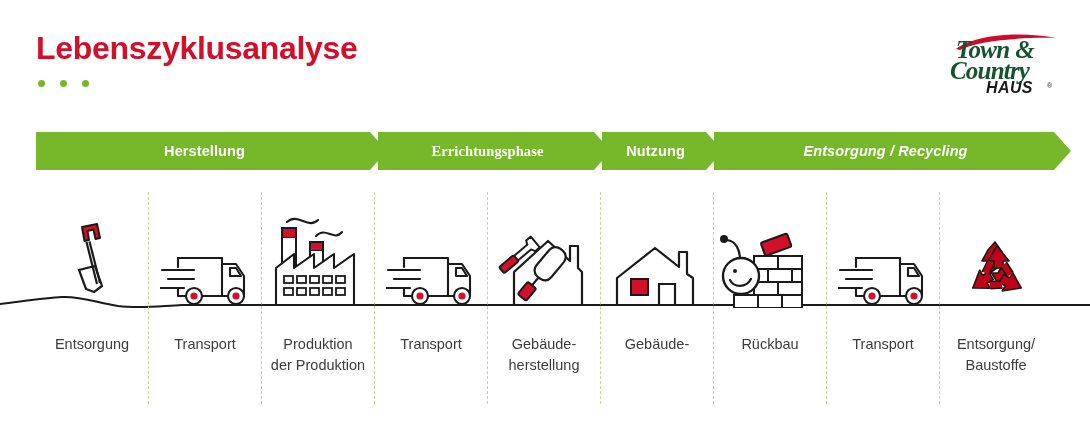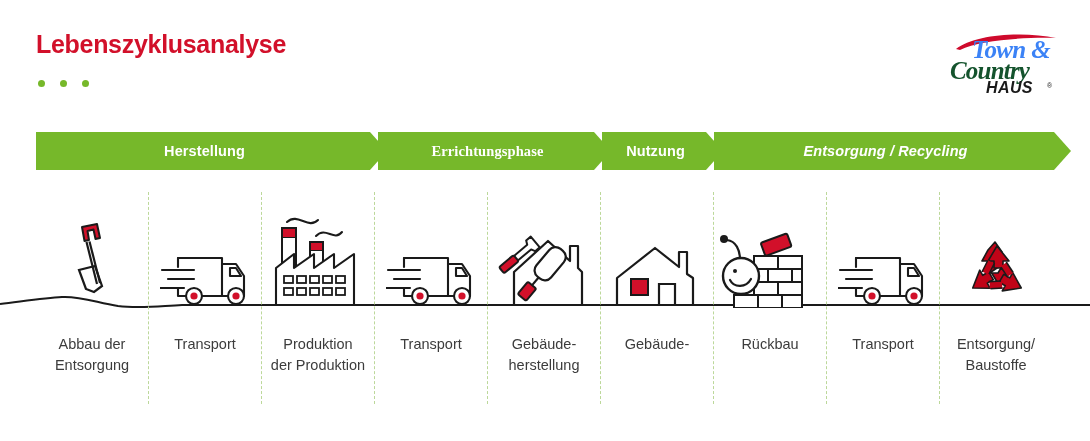--- a/index.html
+++ b/index.html
@@ -7,34 +7,34 @@
     width: 1090px; height: 441px;
     background: #ffffff;
     font-family: "Liberation Sans", sans-serif;
     overflow: hidden;
   }
   #root { position: relative; width: 1090px; height: 441px; background:#fff; }
 
   
   #page-title {
     position: absolute; left: 36px; top: 30px;
-    font-size: 25px; font-weight: bold; color: #d2102a;
+    font-size: 32px; font-weight: bold; color: #d2102a;
     letter-spacing: -0.3px; white-space: nowrap;
   }
   #title-dots { position: absolute; left: 38px; top: 80px; display: flex; gap: 15px; }
   #title-dots i { display:block; width: 7px; height: 7px; border-radius: 50%; background: #76b82a; }
 
   
   #logo { position: absolute; right: 32px; top: 26px; width: 108px; height: 72px; }
   #logo .swoosh { position:absolute; left:4px; top:6px; width:104px; height:18px; }
   #logo .l1 {
-    position: absolute; left: 22px; top: 10px;
+    position: absolute; left: 6px; top: 10px;
     font-family: "Liberation Serif", serif;
     font-size: 25px; font-style: italic; font-weight: bold;
-    color: #3b82f6; letter-spacing: -0.6px; white-space: nowrap;
+    color: #14532d; letter-spacing: -0.6px; white-space: nowrap;
   }
   #logo .l2 {
     position: absolute; left: 0px; top: 31px;
     font-family: "Liberation Serif", serif;
     font-size: 25px; font-style: italic; font-weight: bold;
     color: #14532d; letter-spacing: -0.8px; white-space: nowrap;
   }
   #logo .l3 {
     position: absolute; left: 36px; top: 53px;
     font-family: "Liberation Sans", sans-serif;
@@ -304,21 +304,20 @@
       <div class="divider" style="left: 261px;"></div>
       <div class="divider" style="left: 374px;"></div>
       <div class="divider" style="left: 487px;"></div>
       <div class="divider" style="left: 600px;"></div>
       <div class="divider" style="left: 713px;"></div>
       <div class="divider" style="left: 826px;"></div>
       <div class="divider" style="left: 939px;"></div>
     </div>
 
 <div class="col-label" style="left: 32px; width: 120px;">
-      <div>Abbau der</div>
       <div>Entsorgung</div>
     </div>
     <div class="col-label" style="left: 145px; width: 120px;">
       <div>Transport</div>
     </div>
     <div class="col-label" style="left: 258px; width: 120px;">
       <div>Produktion</div>
       <div>der Produktion</div>
     </div>
     <div class="col-label" style="left: 371px; width: 120px;">

